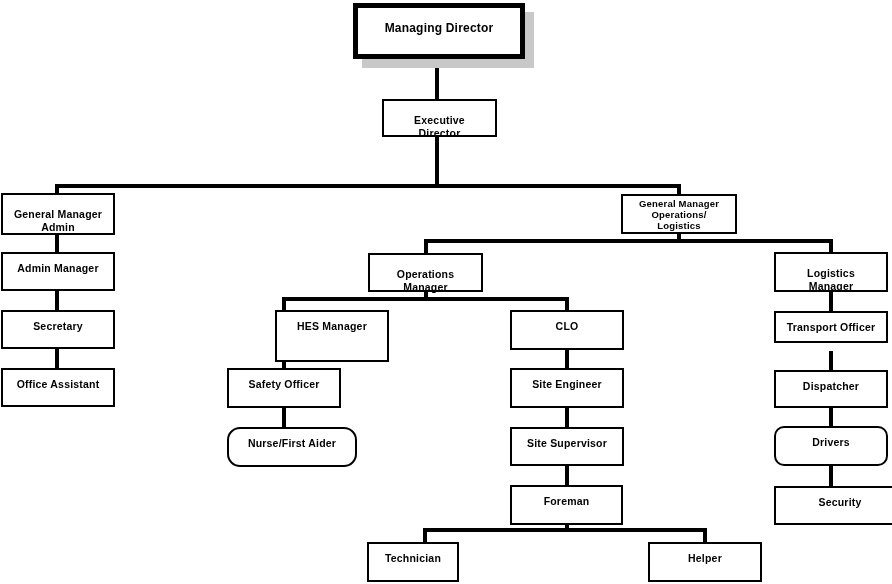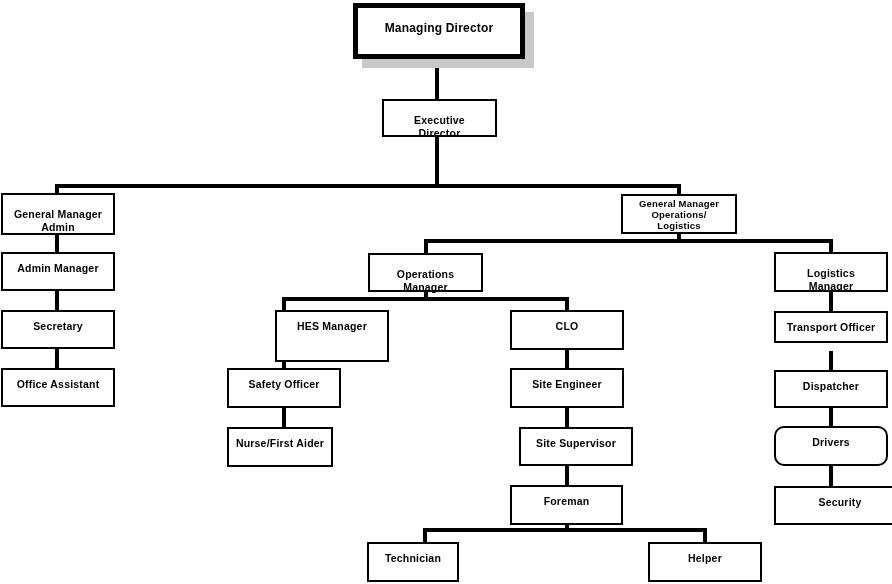--- a/index.html
+++ b/index.html
@@ -77,25 +77,25 @@
 Operations/
 Logistics</div>
 
   <div class="node l2" style="left:368px;top:253px;width:115px;height:39px;">Operations
 Manager</div>
   <div class="node l2" style="left:774px;top:252px;width:114px;height:40px;">Logistics
 Manager</div>
 
   <div class="node" style="left:227px;top:310px;width:114px;height:52px;margin-left:48px;">HES Manager</div>
   <div class="node" style="left:227px;top:368px;width:114px;height:40px;">Safety Officer</div>
-  <div class="node" style="left:227px;top:427px;width:106px;height:40px;">Nurse/First Aider</div>
+  <div class="node" style="left:227px;top:427px;width:130px;height:40px;border-radius:13px;">Nurse/First Aider</div>
 
   <div class="node" style="left:510px;top:310px;width:114px;height:40px;">CLO</div>
   <div class="node" style="left:510px;top:368px;width:114px;height:40px;">Site Engineer</div>
-  <div class="node" style="left:510px;top:427px;width:114px;height:39px;margin-left:9px;">Site Supervisor</div>
+  <div class="node" style="left:510px;top:427px;width:114px;height:39px;">Site Supervisor</div>
   <div class="node" style="left:510px;top:485px;width:113px;height:40px;">Foreman</div>
 
   <div class="node" style="left:367px;top:542px;width:92px;height:40px;">Technician</div>
   <div class="node" style="left:648px;top:542px;width:114px;height:40px;">Helper</div>
 
   <div class="node" style="left:774px;top:311px;width:114px;height:32px;">Transport Officer</div>
   <div class="node" style="left:774px;top:370px;width:114px;height:38px;">Dispatcher</div>
   <div class="node" style="left:774px;top:426px;width:114px;height:40px;border-radius:10px;">Drivers</div>
   <div class="node" style="left:774px;top:486px;width:132px;height:39px;">Security</div>
 

